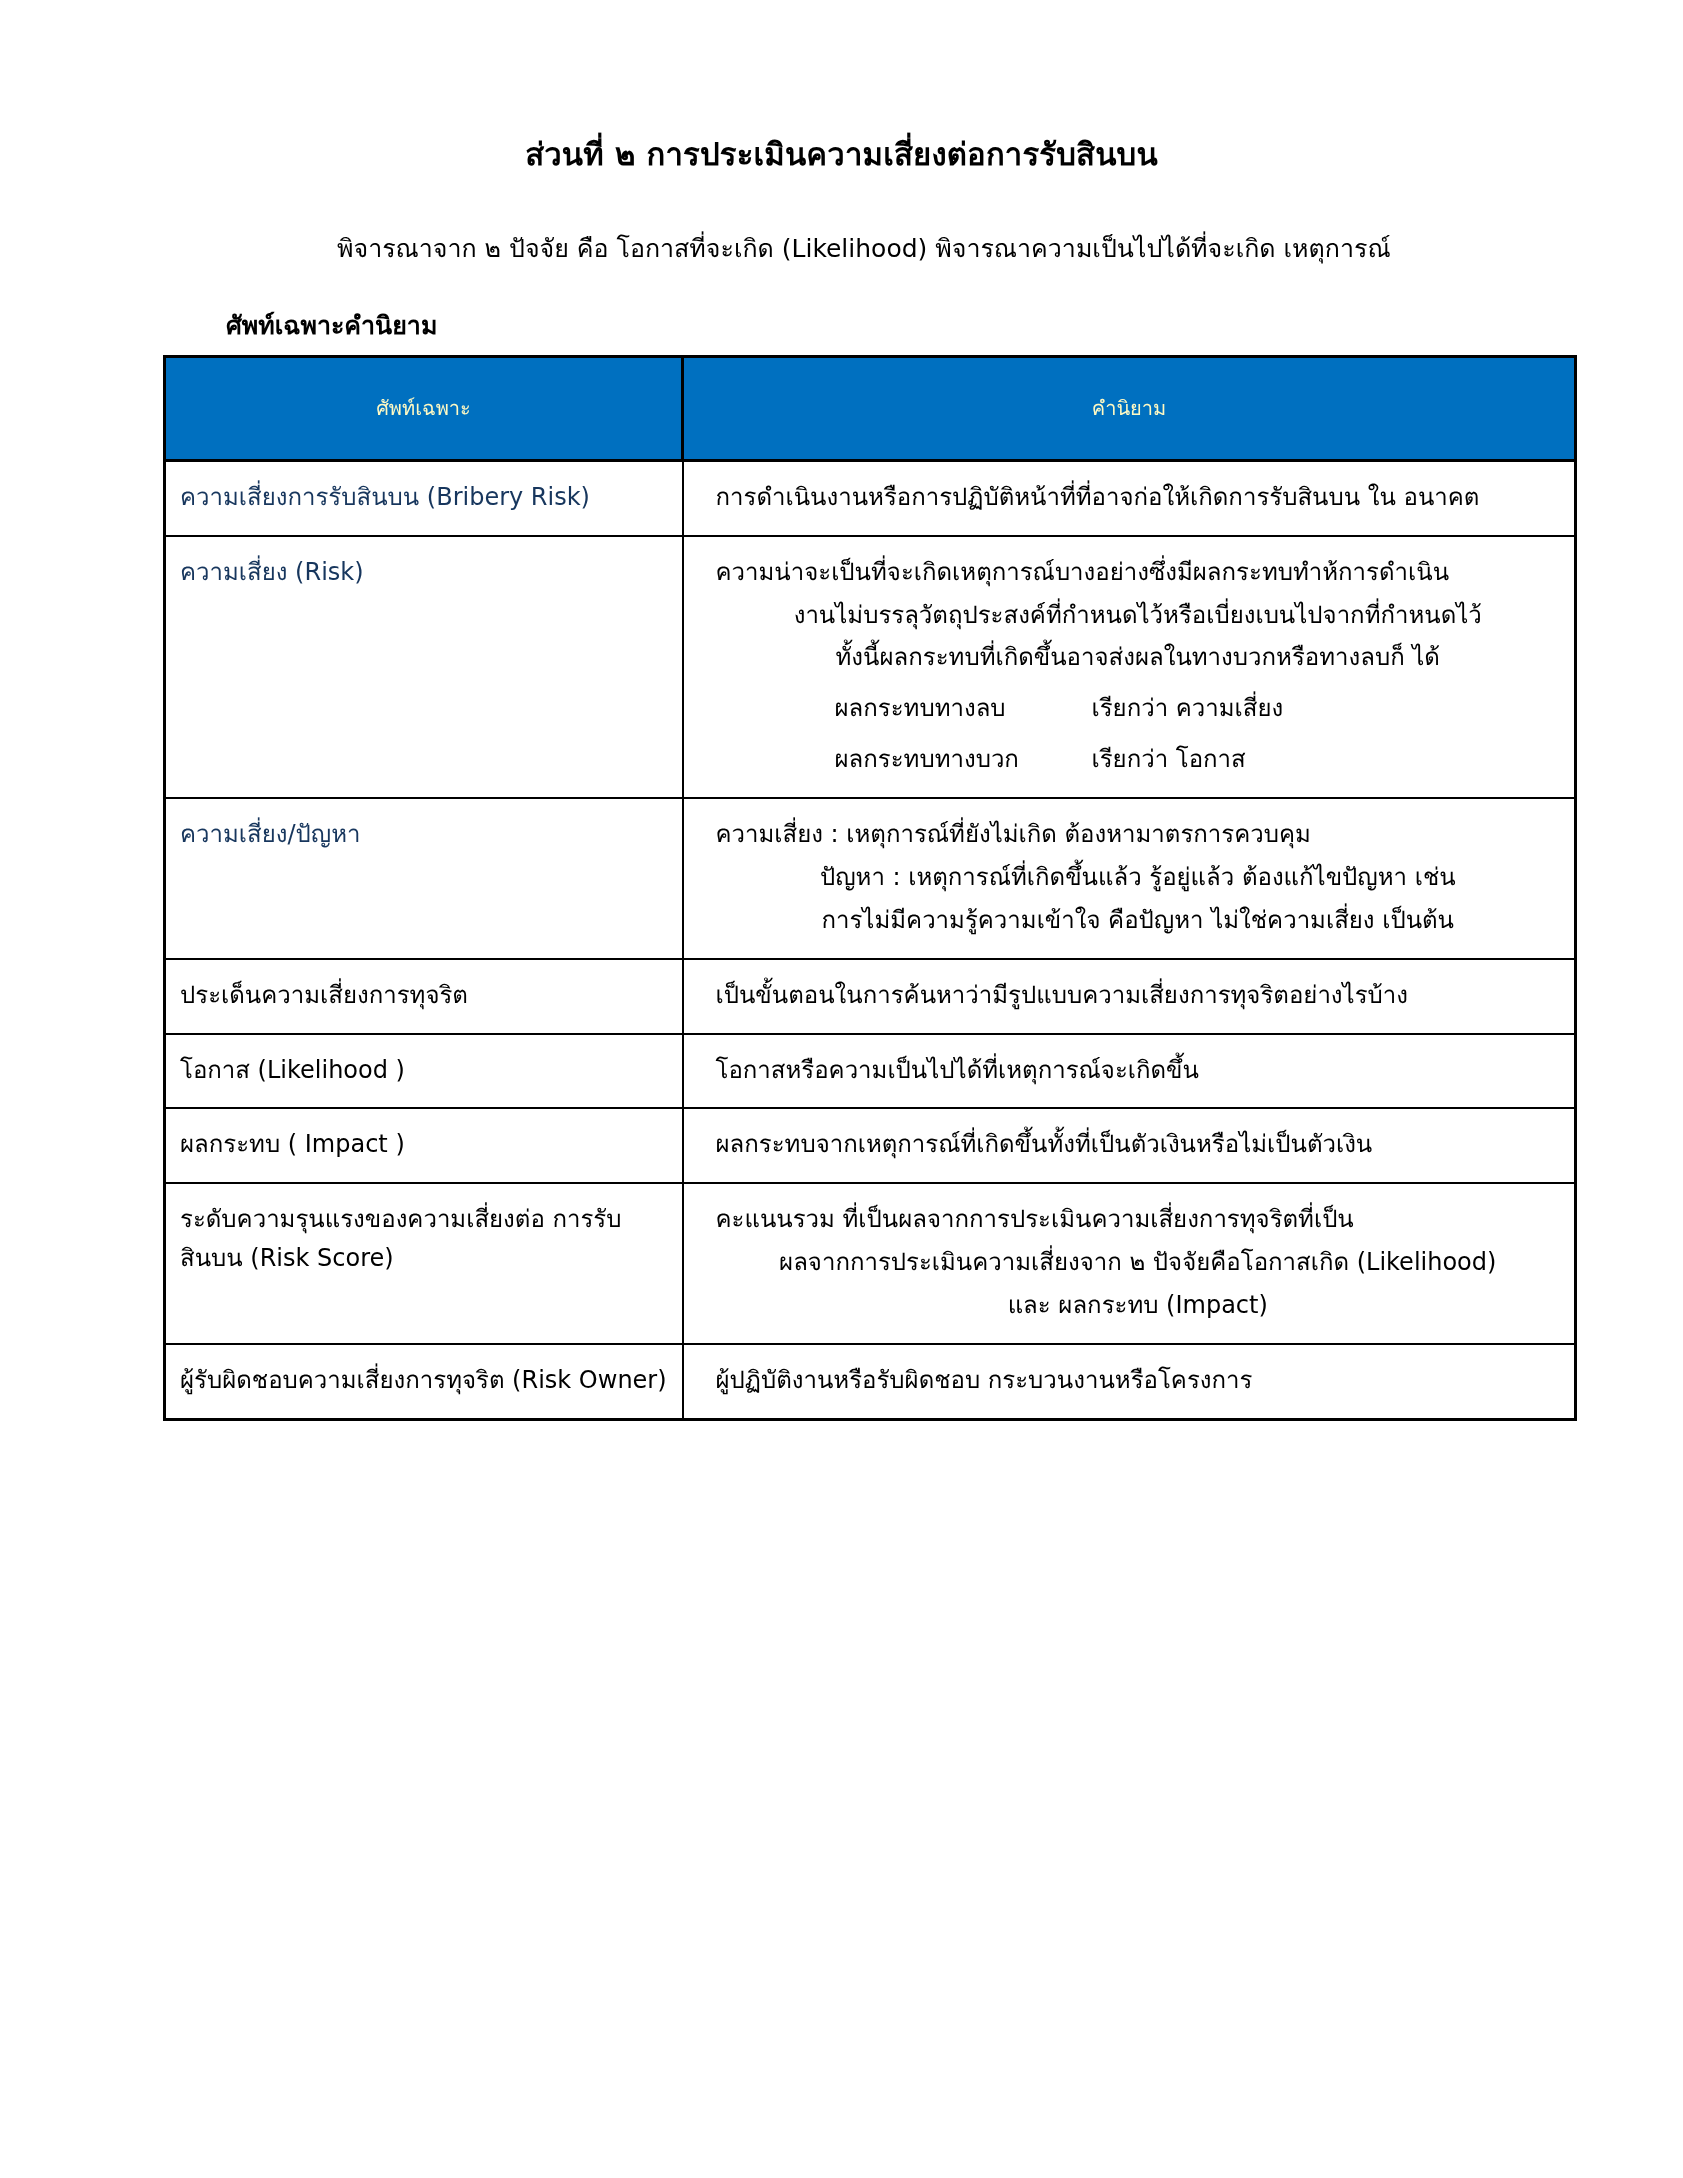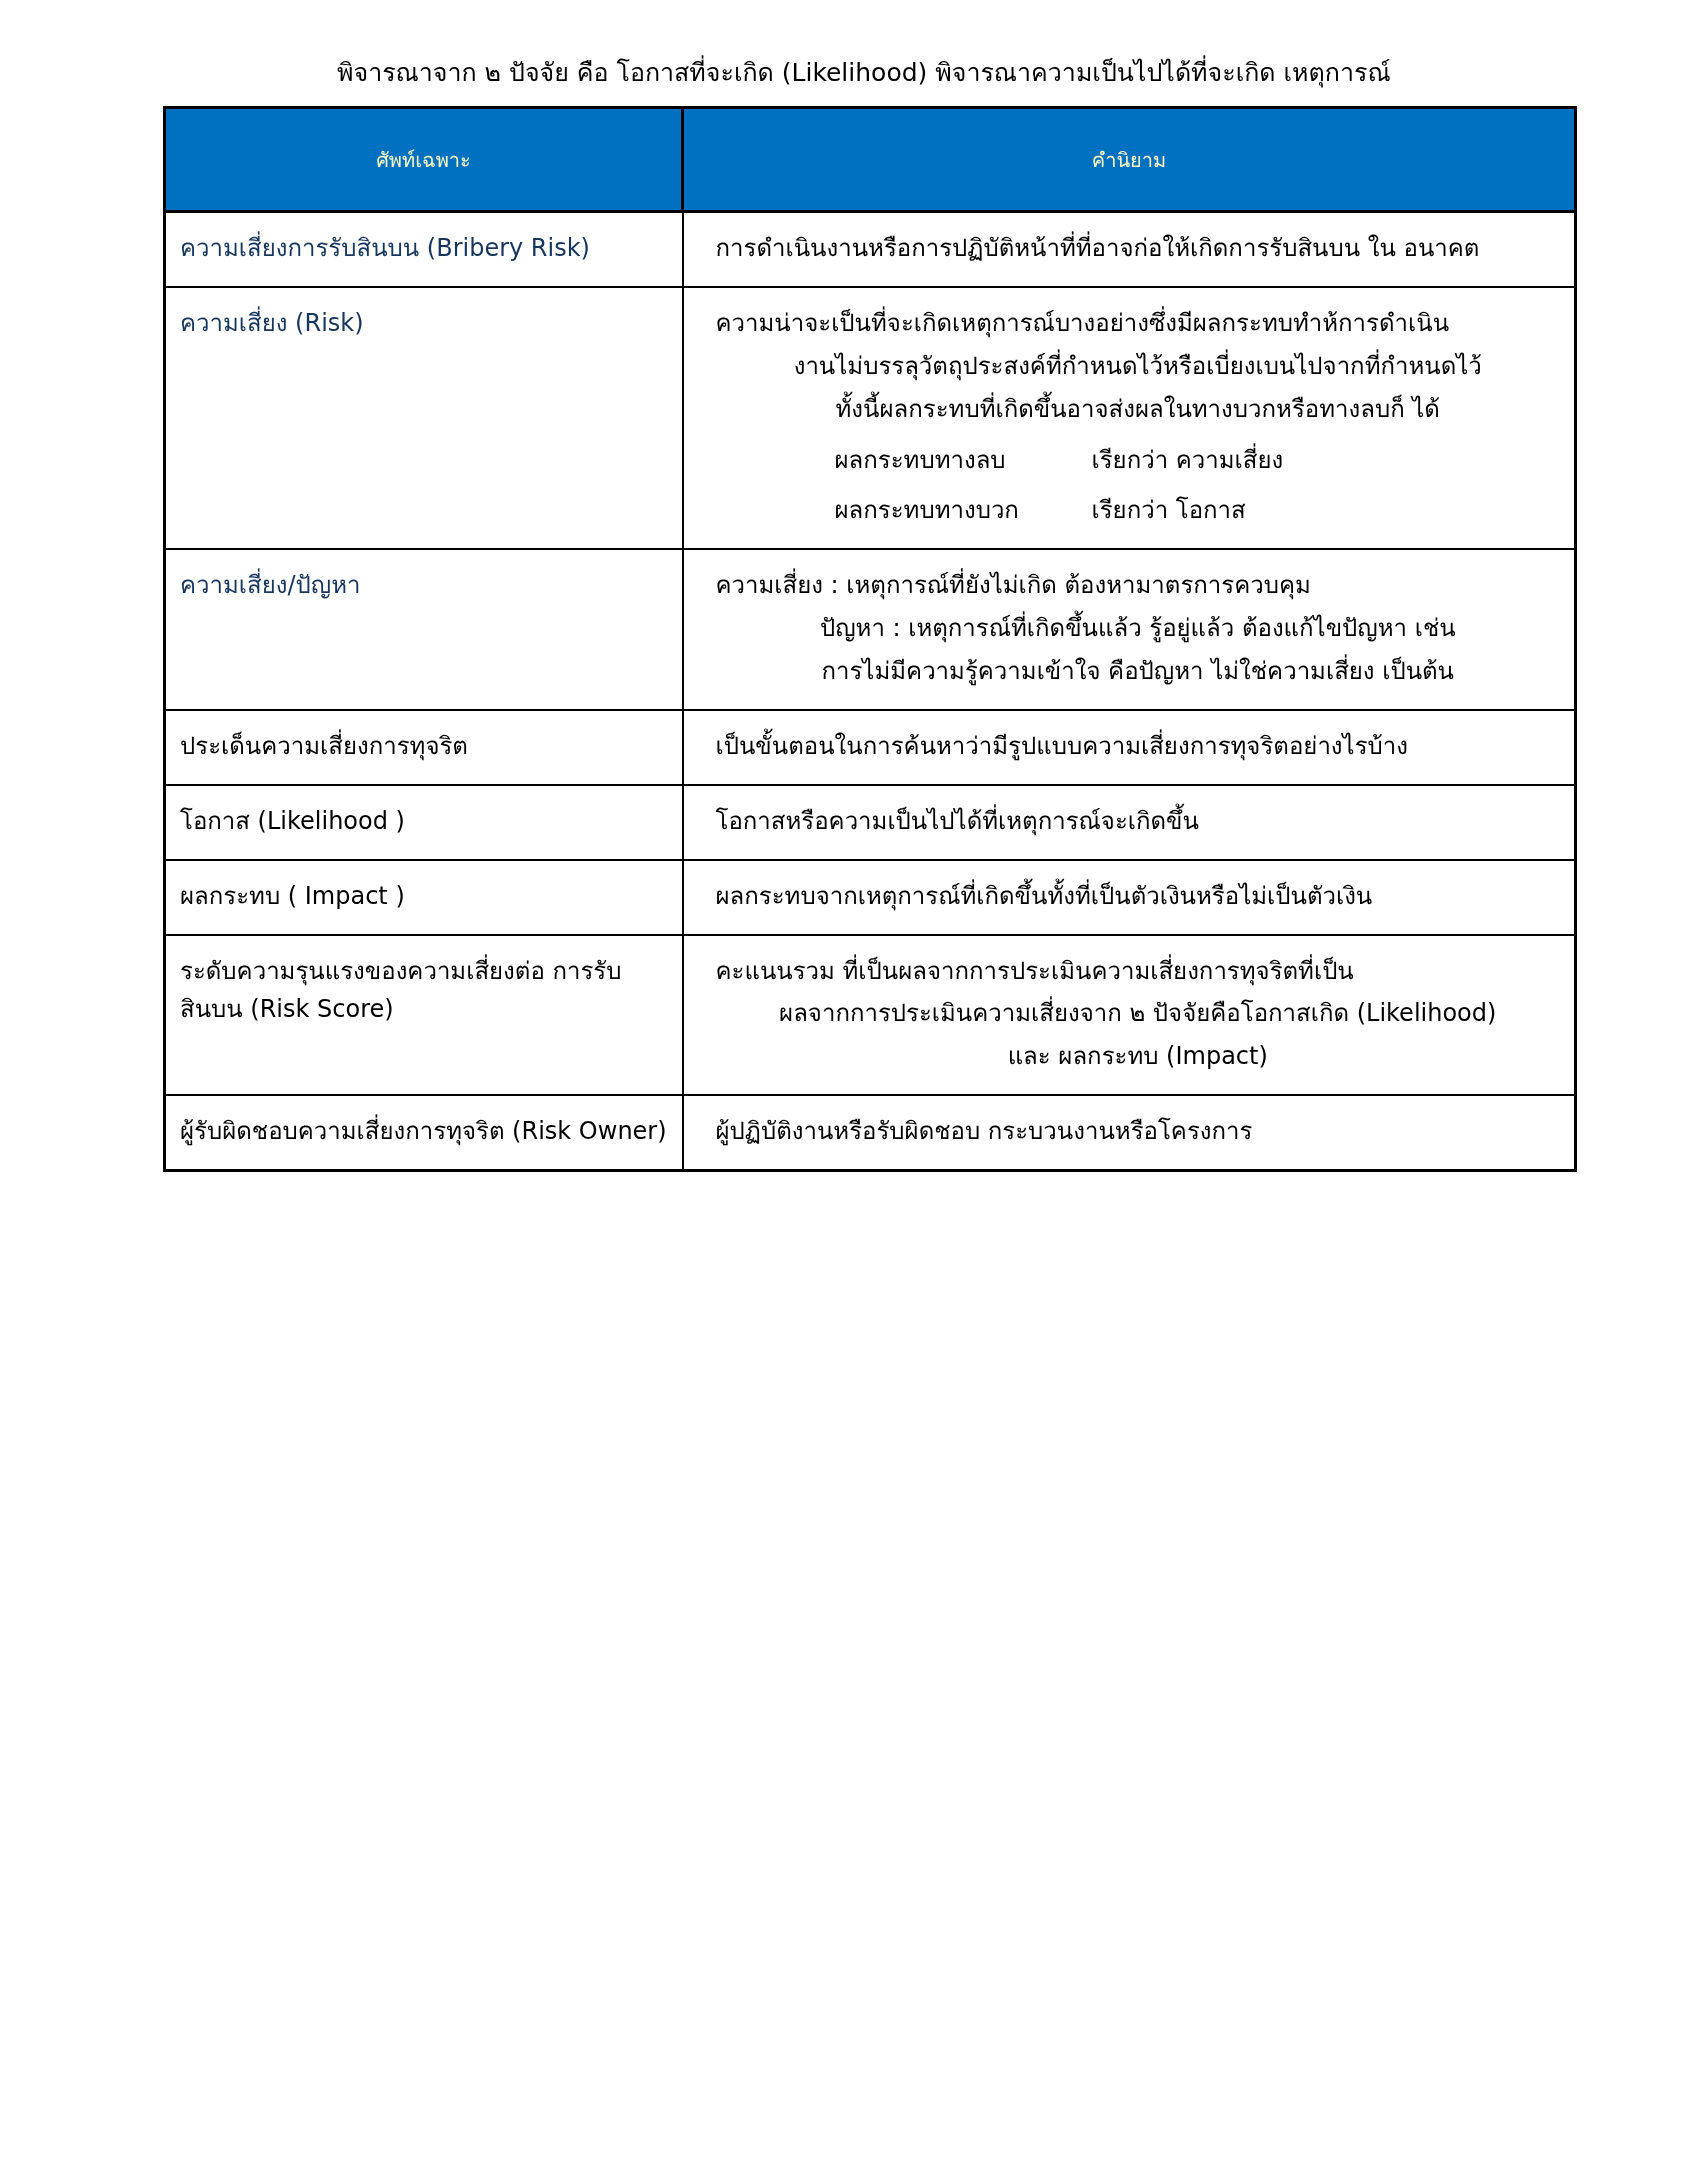--- a/index.html
+++ b/index.html
@@ -109,25 +109,27 @@
   }
   .pad-bottom-lg { padding-bottom: 34px; }
   .pad-bottom-md { padding-bottom: 26px; }
   .pad-bottom-sm { padding-bottom: 20px; }
 </style>
 </head>
 <body>
 
 <div class="page">
 
+  <h1 class="doc-title">ส่วนที่ ๒ การประเมินความเสี่ยงต่อการรับสินบน</h1>
 
   <p class="intro">
     <span class="first-line">พิจารณาจาก ๒ ปัจจัย คือ โอกาสที่จะเกิด (Likelihood) พิจารณาความเป็นไปได้ที่จะเกิด เหตุการณ์</span>
   </p>
 
+  <p class="section-label">ศัพท์เฉพาะคำนิยาม</p>
 
   <div class="table-wrap">
     <table class="terms">
       <colgroup>
         <col class="c1">
         <col class="c2">
       </colgroup>
       <thead>
         <tr>
           <th>ศัพท์เฉพาะ</th>

